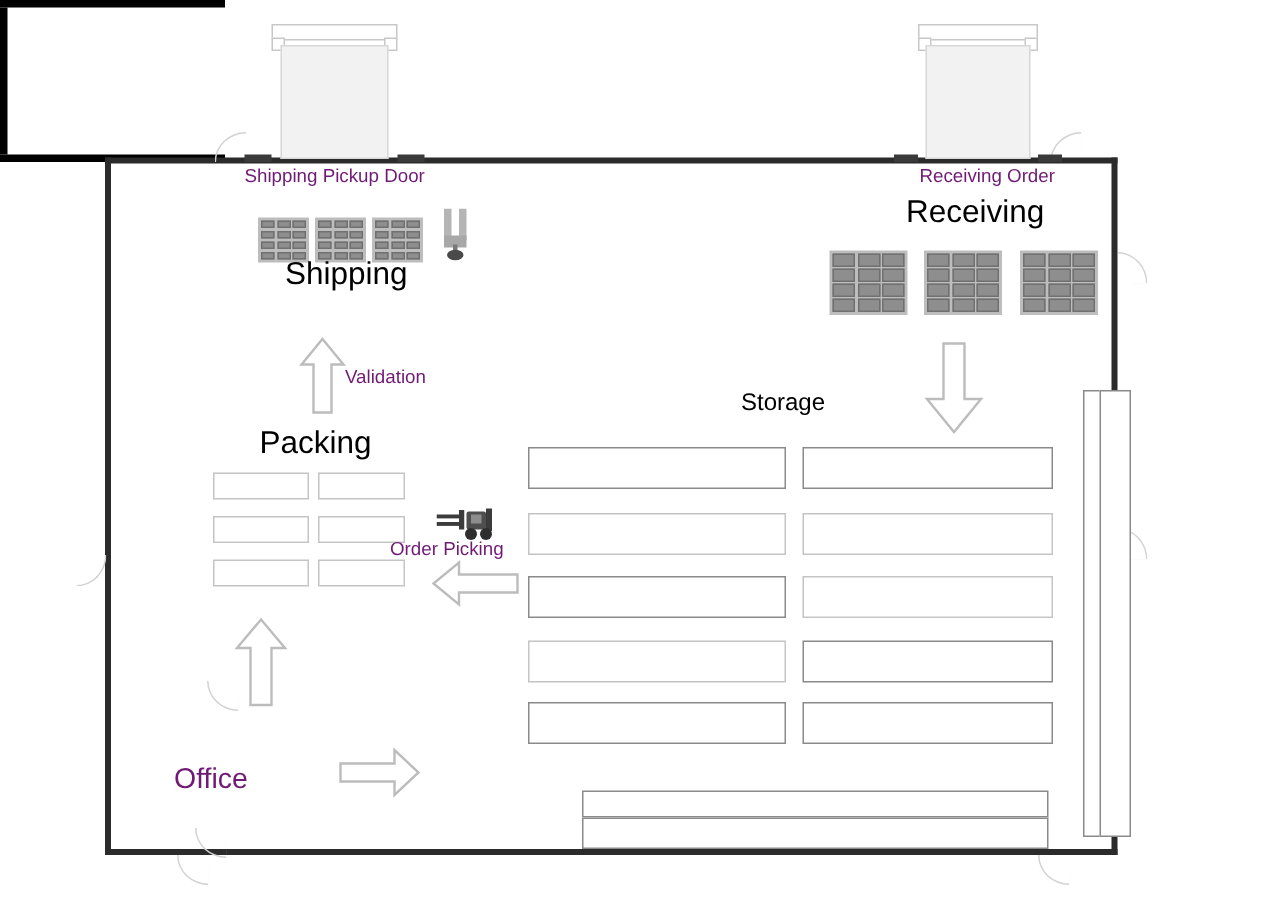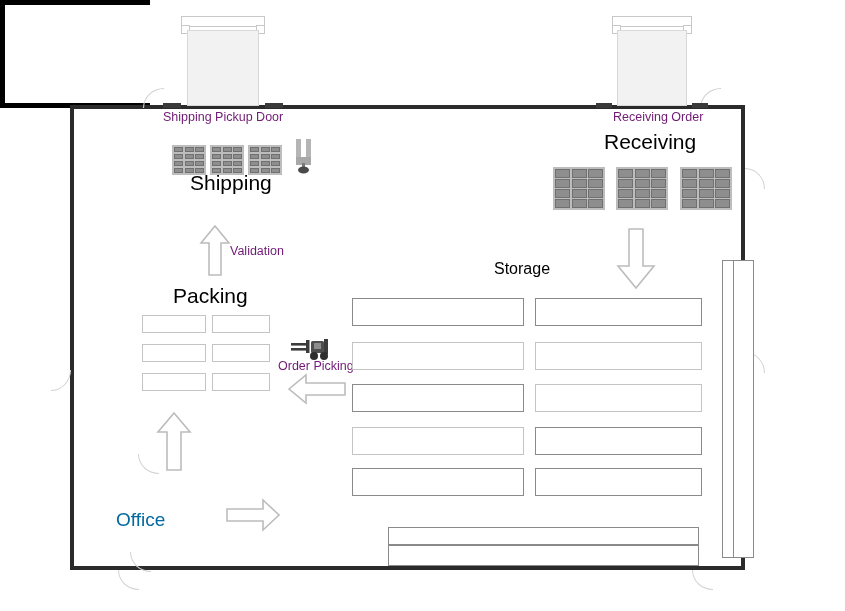--- a/index.html
+++ b/index.html
@@ -77,21 +77,21 @@
   .lbl-zone {
     font-size: 19px;
     color: #000;
   }
   .lbl-small {
     font-size: 12.5px;
     color: #701a75;
   }
   .lbl-office {
     font-size: 19px;
-    color: #0369a1;
+    color: #701a75;
   }
 
   
   .pallet {
     position: absolute;
     background: #bdbdbd;
     box-sizing: border-box;
     display: grid;
     gap: 1.5px;
     padding: 2px;
@@ -291,21 +291,21 @@
       <rect x="0" y="5" width="17" height="2.6" fill="#3c3c3c"></rect>
       <rect x="0" y="10" width="17" height="2.6" fill="#3c3c3c"></rect>
       <rect x="15" y="2" width="3.5" height="13" fill="#3c3c3c"></rect>
       <rect x="20" y="3" width="13" height="12" rx="1.5" fill="#4e4e4e"></rect>
       <rect x="33" y="1" width="4" height="15" fill="#3c3c3c"></rect>
       <rect x="23" y="5" width="7" height="6" fill="#8d8d8d"></rect>
       <circle cx="23" cy="18" r="4" fill="#2e2e2e"></circle>
       <circle cx="33" cy="18" r="4" fill="#2e2e2e"></circle>
     </svg>
   </div>
-  <div class="lbl lbl-small" style="left:278px; top:359px;">Order Picking</div>
+  <div class="lbl lbl-small" style="left:260px; top:359px;">Order Picking</div>
 
   <div class="arrow" style="left:288px; top:374px;">
     <svg width="58" height="30" viewBox="0 0 58 30">
       <path d="M1,15 L18,1 L18,9 L57,9 L57,21 L18,21 L18,29 Z"></path>
     </svg>
   </div>
 
   <div class="arrow" style="left:157px; top:412px;">
     <svg width="34" height="60" viewBox="0 0 34 60">
       <path d="M17,1 L33,20 L24,20 L24,58 L10,58 L10,20 L1,20 Z"></path>

